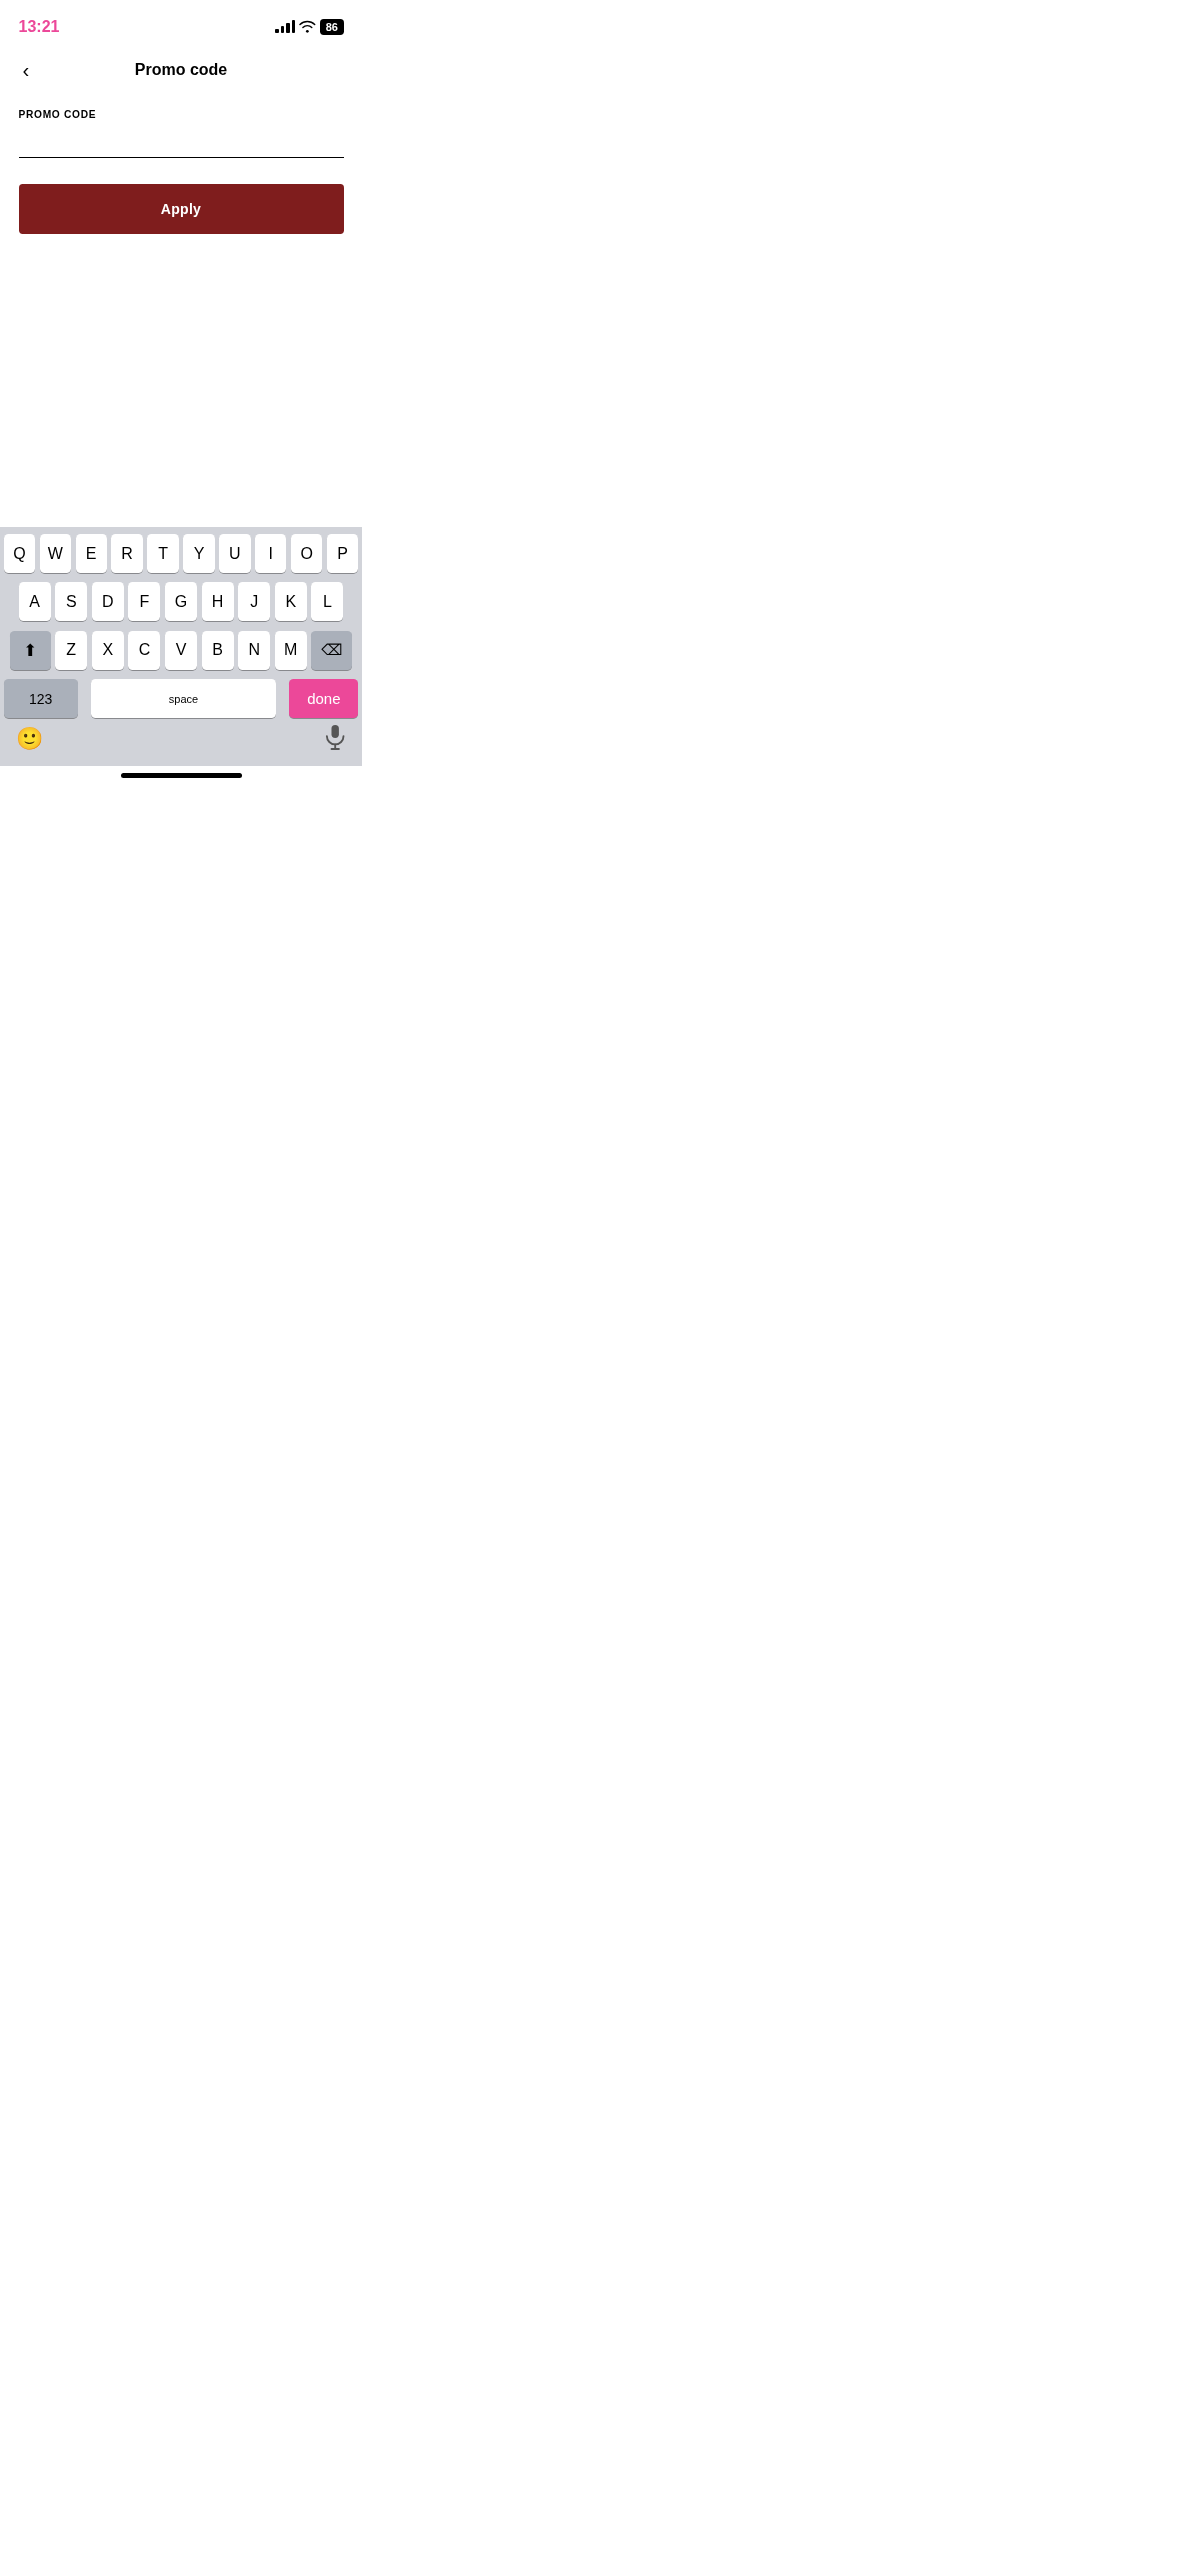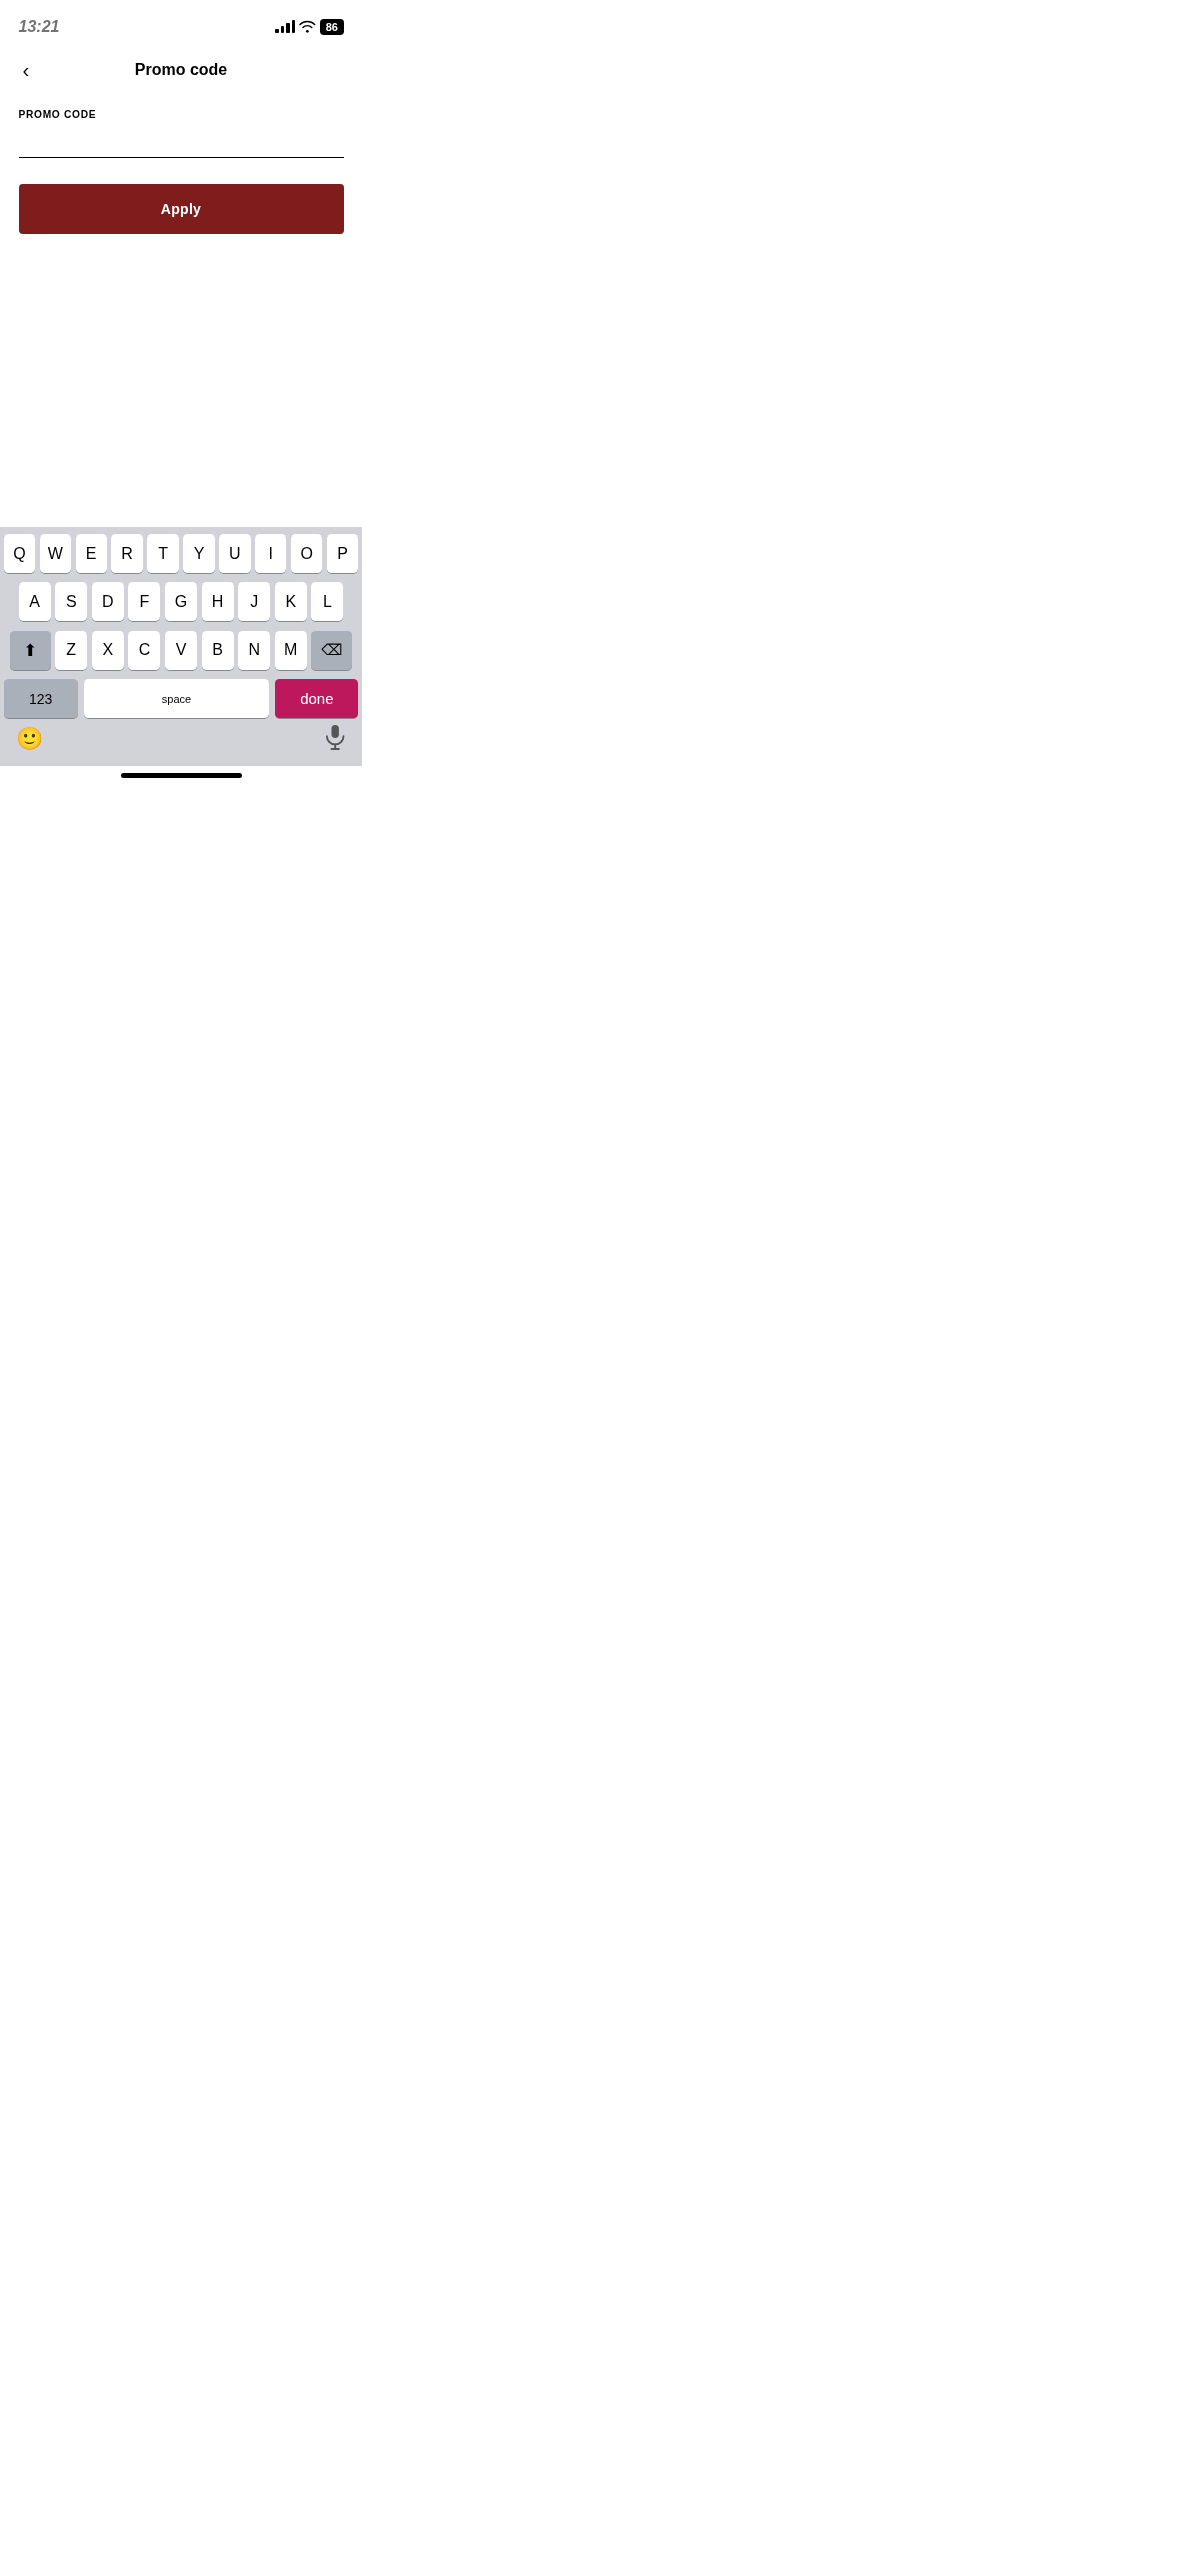--- a/index.html
+++ b/index.html
@@ -22,22 +22,21 @@
       display: flex;
       justify-content: space-between;
       align-items: center;
       padding: 13px 18.5px 5.6px 18.5px;
       height: 46px;
     }
 
     .status-time {
       font-size: 16px;
       font-weight: 600;
-      color: #737373;
-      font-style: italic;
+      color: #ec4899;
     }
 
     .status-icons {
       display: flex;
       align-items: center;
       gap: 4px;
     }
 
     .signal-bars {
       display: flex;
@@ -204,22 +203,22 @@
       font-size: 14px;
     }
 
     .key-space {
       flex: 1;
       font-size: 11px;
       max-width: 185px;
     }
 
     .key-done {
-      width: 83px;
-      background: #be185d;
+      width: 69px;
+      background: #ec4899;
       color: #fff;
       font-size: 15px;
       text-align: right;
     }
 
     .keyboard-bottom-row {
       display: flex;
       justify-content: space-between;
       gap: 4.6px;
       margin-bottom: 0;

